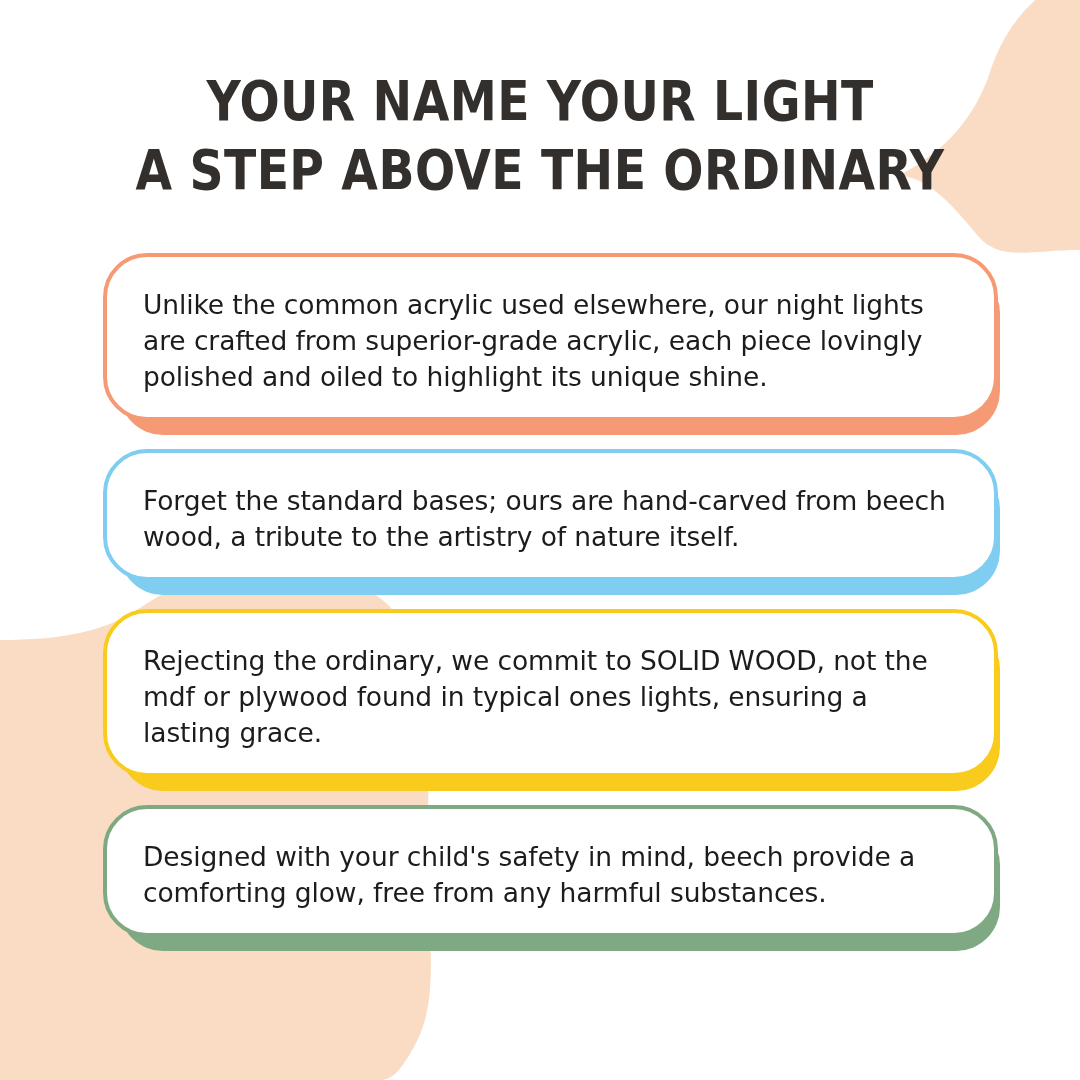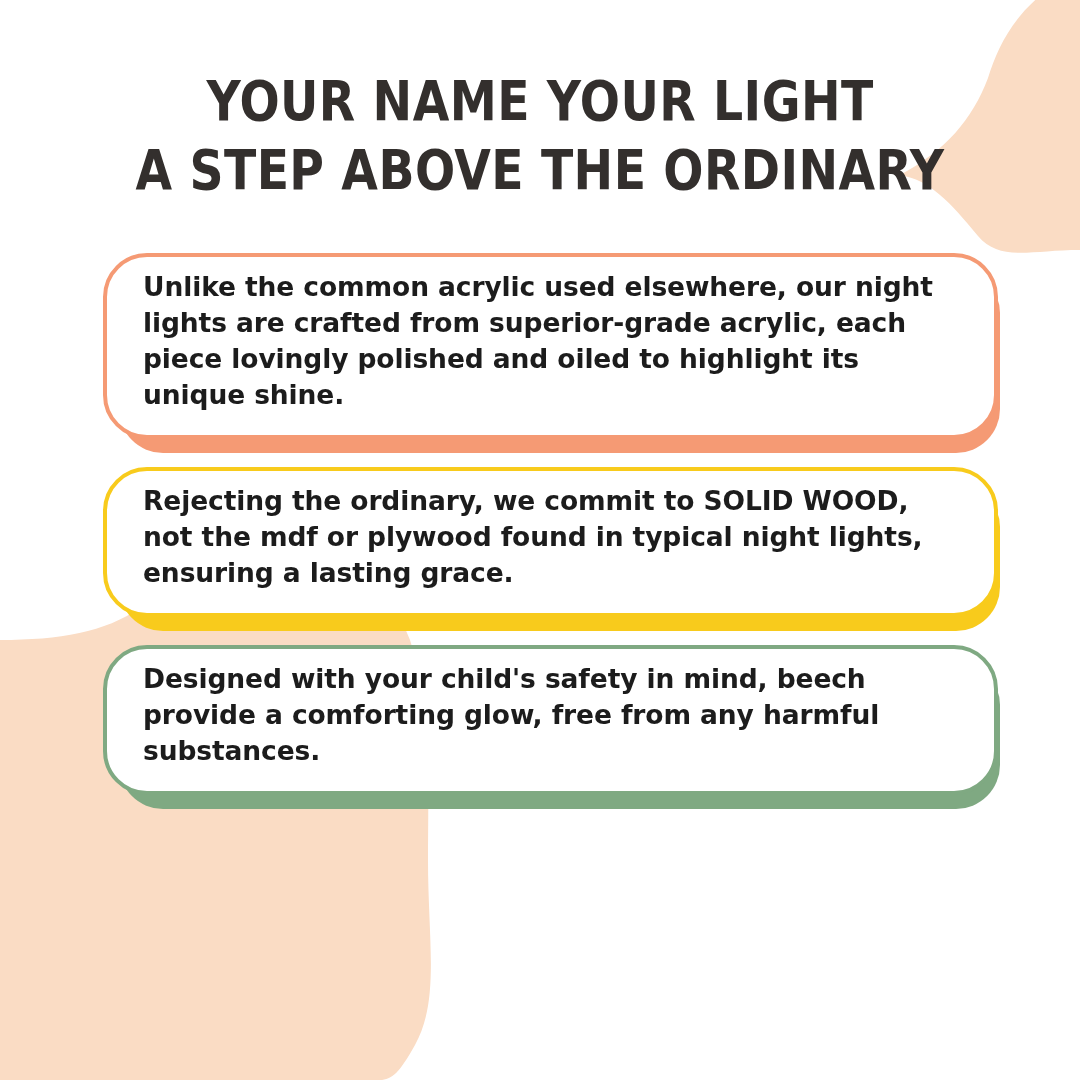--- a/index.html
+++ b/index.html
@@ -82,22 +82,21 @@
   .card {
     position: relative;
     z-index: 2;
     background: #ffffff;
     border-style: solid;
     border-width: 4px;
     border-radius: 44px;
     box-sizing: border-box;
     display: flex;
     align-items: center;
-    padding: 12px 34px 22px 36px;
-    font-weight: bold;
+    padding: 30px 34px 22px 36px;
   }
 
   .card-text {
     font-family: "DejaVu Sans", "Liberation Sans", sans-serif;
     font-size: 26.5px;
     line-height: 1.36;
     color: #1c1c1c;
     letter-spacing: -0.1px;
     margin: 0;
   }
@@ -123,25 +122,31 @@
 
   <div class="cards">
 
     <div class="card-wrap card-3line">
       <div class="card-shadow" style="background:#f59a74"></div>
       <div class="card" style="border-color:#f59a74">
         <p class="card-text">Unlike the common acrylic used elsewhere, our night lights are crafted from superior-grade acrylic, each piece lovingly polished and oiled to highlight its unique shine.</p>
       </div>
     </div>
 
+    <div class="card-wrap card-2line">
+      <div class="card-shadow" style="background:#7fcdf0"></div>
+      <div class="card" style="border-color:#7fcdf0">
+        <p class="card-text">Forget the standard bases; ours are hand-carved from beech wood, a tribute to the artistry of nature itself.</p>
+      </div>
+    </div>
 
     <div class="card-wrap card-3line">
       <div class="card-shadow" style="background:#f8cb1c"></div>
       <div class="card" style="border-color:#f8cb1c">
-        <p class="card-text">Rejecting the ordinary, we commit to SOLID WOOD, not the mdf or plywood found in typical night lights, ensuring a lasting grace.</p>
+        <p class="card-text">Rejecting the ordinary, we commit to SOLID WOOD, not the mdf or plywood found in typical ones lights, ensuring a lasting grace.</p>
       </div>
     </div>
 
 
     <div class="card-wrap card-2line">
       <div class="card-shadow" style="background:#7fa982"></div>
       <div class="card" style="border-color:#7fa982">
         <p class="card-text">Designed with your child's safety in mind, beech provide a comforting glow, free from any harmful substances.</p>
       </div>
     </div>

